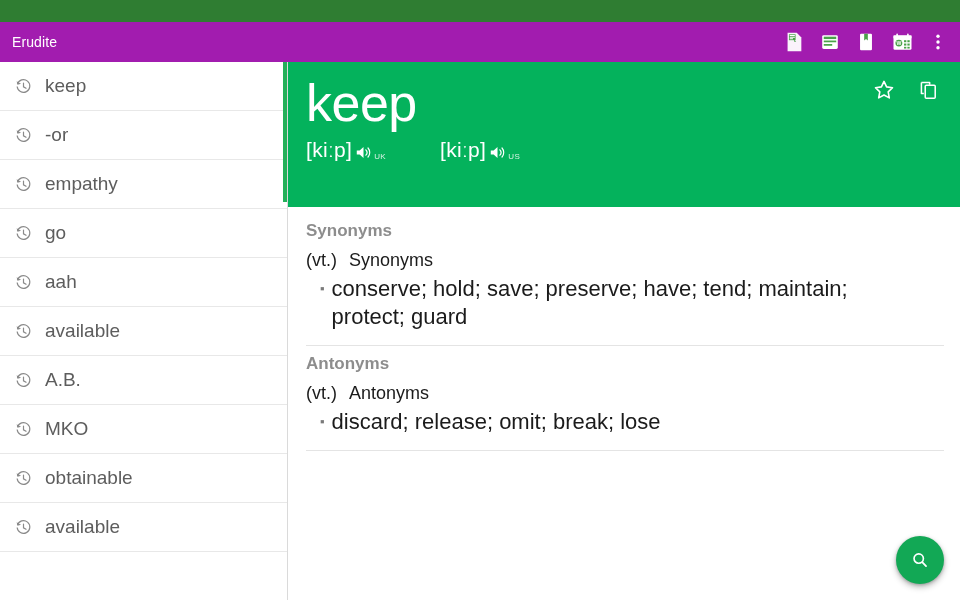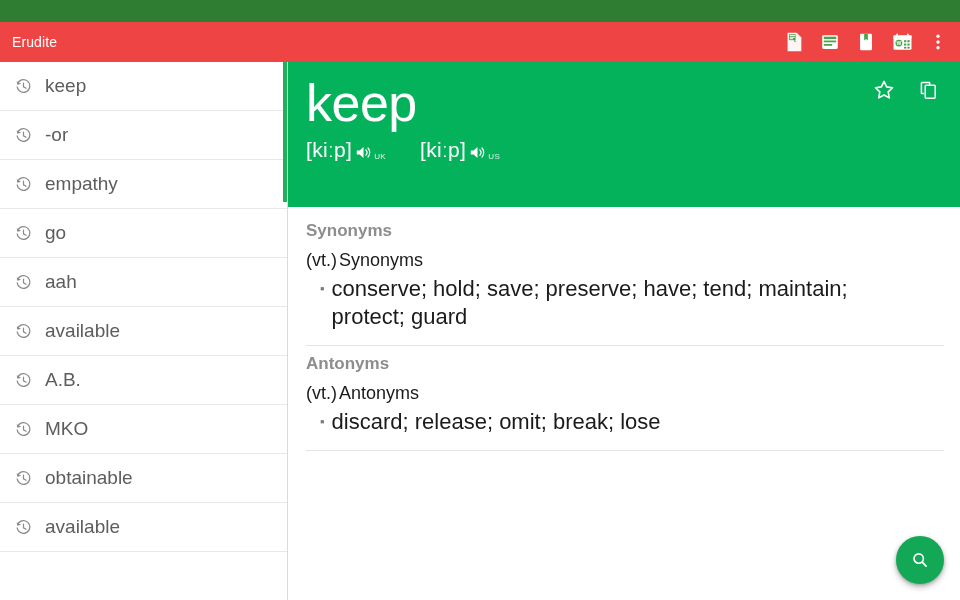--- a/index.html
+++ b/index.html
@@ -20,21 +20,21 @@
   .status-bar {
     height: 22px;
     background: #2f7d32;
     flex: 0 0 22px;
   }
 
   
   .app-bar {
     height: 40px;
     flex: 0 0 40px;
-    background: #ef4444;
+    background: #a21caf;
     display: flex;
     align-items: center;
     padding: 0 4px 0 12px;
   }
   .app-title {
     color: #ffffff;
     font-size: 14px;
     letter-spacing: .1px;
     flex: 1 1 auto;
     white-space: nowrap;
@@ -102,21 +102,21 @@
     position: relative;
     padding: 10px 16px 0 18px;
   }
   .word-title {
     color: #ffffff;
     font-size: 52px;
     font-weight: 400;
     line-height: 62px;
     letter-spacing: -0.5px;
   }
-  .pron-row { display: flex; align-items: flex-end; gap: 34px; margin-top: 4px; }
+  .pron-row { display: flex; align-items: flex-end; gap: 54px; margin-top: 4px; }
   .pron { display: flex; align-items: flex-end; }
   .pron-text {
     color: #ffffff;
     font-size: 21px;
     line-height: 24px;
     letter-spacing: .3px;
   }
   .pron-speaker { display: flex; align-items: flex-start; margin-left: 2px; position: relative; }
   .pron-region {
     color: #d8f3e4;
@@ -173,21 +173,21 @@
     font-weight: 700;
     color: #8d8d8d;
     padding: 8px 16px 4px 18px;
   }
   .entry { padding: 2px 16px 10px 18px; }
   .entry-title {
     font-size: 18px;
     color: #1b1b1b;
     line-height: 26px;
   }
-  .entry-pos { margin-right: 2px; }
+  .entry-pos { margin-right: 12px; }
   .bullet-line {
     display: flex;
     align-items: flex-start;
     padding-left: 14px;
     margin-top: 2px;
   }
   .bullet-dot {
     flex: 0 0 auto;
     color: #7a7a7a;
     font-size: 13px;

